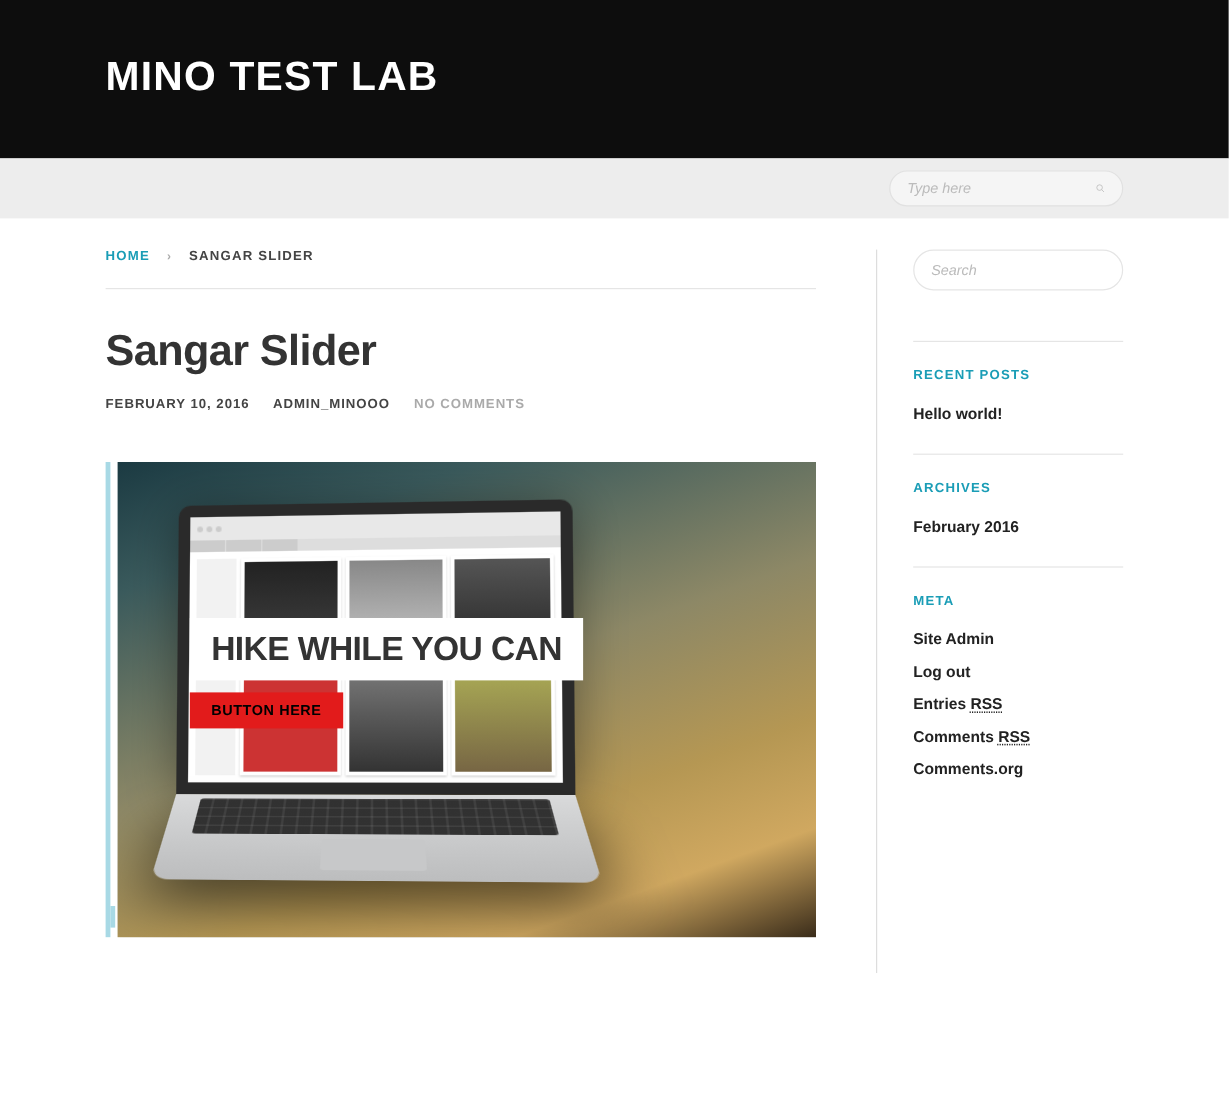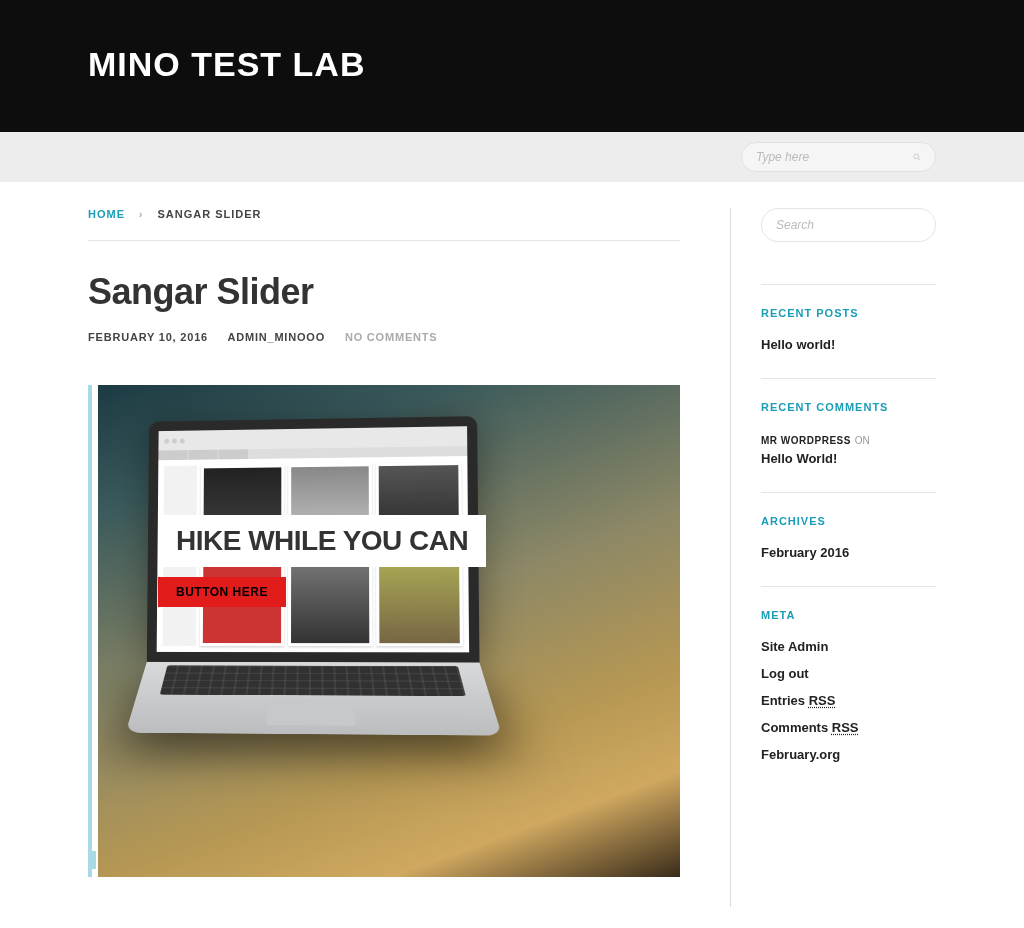--- a/index.html
+++ b/index.html
@@ -17,21 +17,21 @@
   .main { flex: 1; padding-right: 50px; border-right: 1px solid #ddd; padding-bottom: 30px;}
   .breadcrumb { font-size: 11px; letter-spacing: 1px; font-weight: 700; padding-bottom: 20px; border-bottom: 1px solid #e5e5e5; margin-bottom: 30px; }
   .breadcrumb a { color: #1a9db6; text-decoration: none; }
   .breadcrumb .sep { color: #aaa; margin: 0 10px; font-size: 10px; }
   .breadcrumb .current { color: #444; }
   .post-title { font-size: 36px; font-weight: 700; margin-bottom: 18px; font-family: "Arial Black", Arial, sans-serif; letter-spacing: -0.5px; }
   .post-meta { font-size: 11px; font-weight: 700; letter-spacing: 0.8px; text-transform: uppercase; color: #444; margin-bottom: 42px; }
   .post-meta .muted { color: #aaa; }
   .post-meta span { margin-right: 16px; }
   .slider { position: relative; border-left: 4px solid #a8d9e5; }
-  .slide { position: relative; margin-left: 6px; overflow: hidden; height: 492px; background: linear-gradient(160deg, #1b3a42 0%, #3a5a5c 18%, #8d8866 48%, #b59753 70%, #d0a860 85%, #3a2c1a 100%); }
+  .slide { position: relative; margin-left: 6px; overflow: hidden; height: 396px; background: linear-gradient(160deg, #1b3a42 0%, #3a5a5c 18%, #8d8866 48%, #b59753 70%, #d0a860 85%, #3a2c1a 100%); }
   .laptop { position: absolute; left: 8%; top: 32px; width: 57%; height: 340px; transform: perspective(900px) rotateX(3deg) rotateY(-4deg); }
   .screen { background: #2a2a2a; border-radius: 10px 10px 0 0; padding: 10px; height: 245px; box-shadow: 0 5px 40px rgba(0,0,0,.4); }
   .screen-inner { background: #eee; height: 100%; border-radius: 2px; display: flex; flex-direction: column; }
   .browser-chrome { height: 20px; background: #e8e8e8; display:flex; align-items:center; padding-left:6px; gap:3px;}
   .dot{width:5px;height:5px;border-radius:50%;background:#ccc;}
   .tabs-row{height:10px; background:#ddd; display:flex; gap:1px;}
   .tb{height:100%; width:30px; background:#ccc;}
   .thumb-grid { flex:1; padding: 6px; display: grid; grid-template-columns: 34px 1fr 1fr 1fr; grid-template-rows: 1fr 1fr; gap: 4px; background:#fff;}
   .side-strip{grid-row:1 / span 2; background:#f2f2f2;}
   .thumb { background: #333; border: 3px solid #fff; box-shadow:0 1px 2px rgba(0,0,0,.2);}
@@ -142,37 +142,29 @@
           <circle cx="10" cy="10" r="7"></circle>
           <line x1="21" y1="21" x2="15" y2="15"></line>
         </svg>
     </div>
 
     <div class="widget">
       <div class="widget-title">RECENT POSTS</div>
       <a href="#" class="widget-item">Hello world!</a>
     </div>
 
-    <div class="widget">
-      <div class="widget-title">RECENT COMMENTS</div>
-      <div style="margin-bottom:4px;">
-        <span class="comment-author">MR WORDPRESS</span>
-        <span class="on-text">ON</span>
-      </div>
-      <a href="#" class="widget-item">Hello World!</a>
-    </div>
 
     <div class="widget">
       <div class="widget-title">ARCHIVES</div>
       <a href="#" class="widget-item">February 2016</a>
     </div>
 
 
     <div class="widget">
       <div class="widget-title">META</div>
       <a href="#" class="widget-item">Site Admin</a>
       <a href="#" class="widget-item">Log out</a>
       <a href="#" class="widget-item"><span>Entries </span><span class="rss">RSS</span></a>
       <a href="#" class="widget-item"><span>Comments </span><span class="rss">RSS</span></a>
-      <a href="#" class="widget-item">February.org</a>
+      <a href="#" class="widget-item">Comments.org</a>
     </div>
   </div>
 </div>
 
 </body></html>

